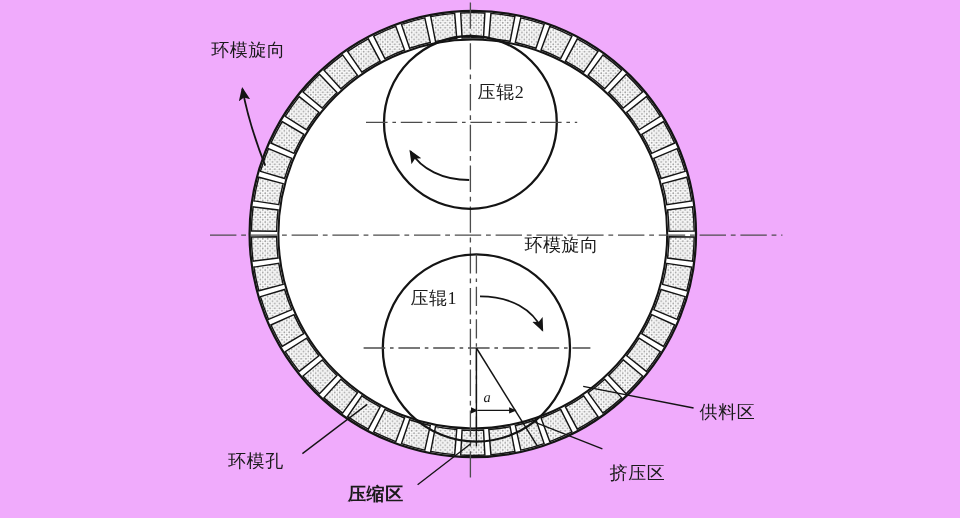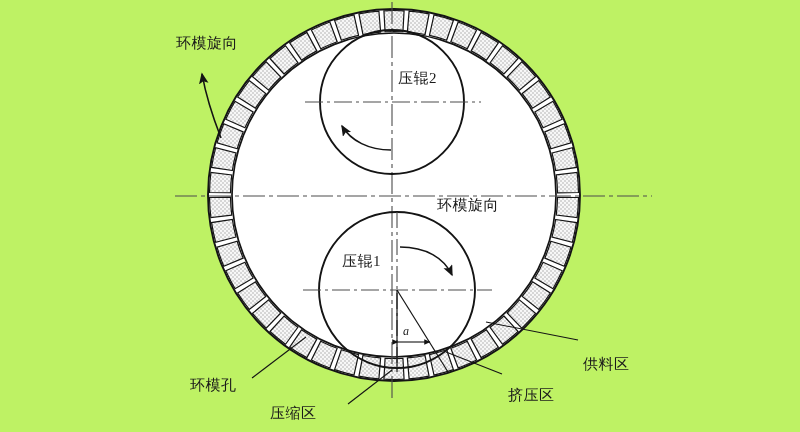--- a/index.html
+++ b/index.html
@@ -11,21 +11,21 @@
     width: 800px;
     height: 432px;
     font-family: "Liberation Serif", "DejaVu Serif", serif;
     overflow: hidden;
     position: relative;
   }
   #diagram-root {
     position: relative;
     width: 800px;
     height: 432px;
-    background: #bef264;
+    background: #f0abfc;
   }
   svg#figure {
     position: absolute;
     left: 0;
     top: 0;
     width: 800px;
     height: 432px;
     display: block;
   }
   .lbl {
@@ -33,25 +33,25 @@
     font-family: "Liberation Serif", "DejaVu Serif", serif;
     font-size: 15px;
     color: #1a1a1a;
     white-space: nowrap;
     letter-spacing: 0.5px;
     line-height: 1;
   }
   .lbl-ringdie-rot { left: 176px; top: 36px; }
   .lbl-roller2     { left: 398px; top: 71px; text-align: right; }
   .lbl-roller-rot  { left: 437px; top: 198px; }
-  .lbl-roller1     { left: 342px; top: 254px; }
-  .lbl-feedzone    { left: 583px; top: 337px; margin-top: 20px; }
+  .lbl-roller1     { left: 342px; top: 242px; }
+  .lbl-feedzone    { left: 583px; top: 337px; }
   .lbl-extrudezone { left: 508px; top: 388px; }
   .lbl-diehole     { left: 190px; top: 378px; }
-  .lbl-compzone    { left: 270px; top: 406px; }
+  .lbl-compzone    { left: 290px; top: 406px; font-weight: bold; }
   .lbl-angle       { left: 403px; top: 325px; font-size: 12px; font-style: italic; }
 </style>
 </head>
 <body>
 
 <div id="diagram-root">
 
   <svg id="figure" viewBox="0 0 800 432">
     <defs>
       <pattern id="stipple" width="4" height="4" patternUnits="userSpaceOnUse">

